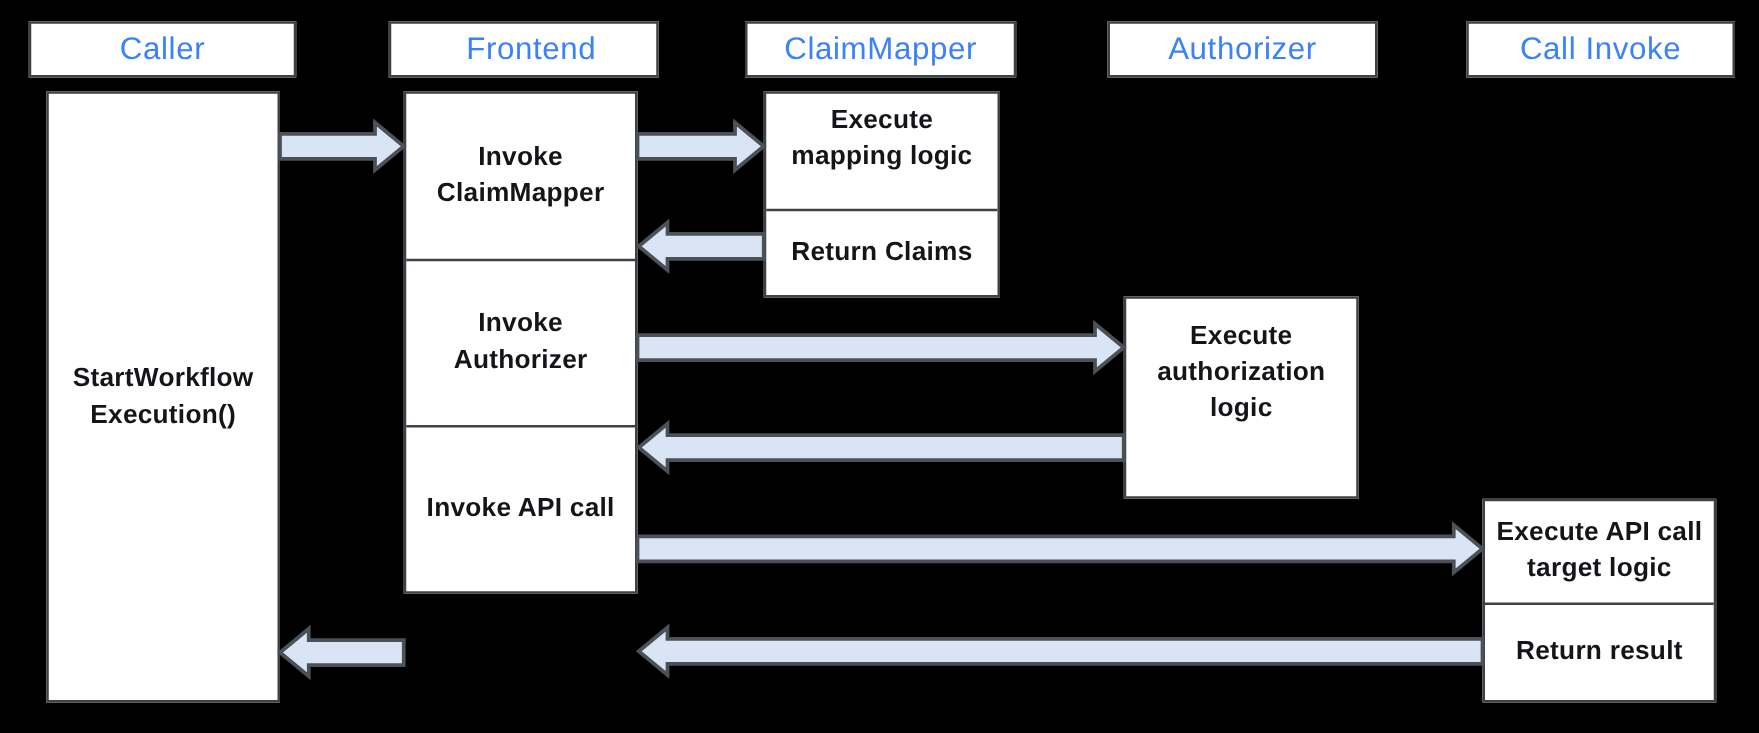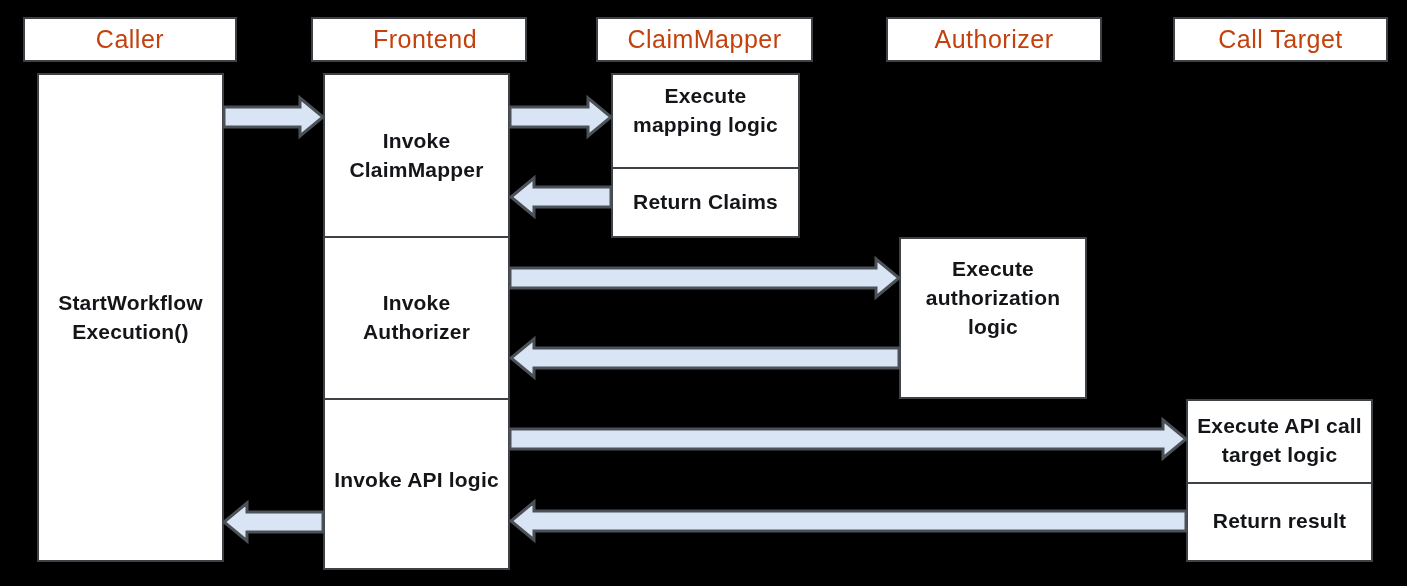--- a/index.html
+++ b/index.html
@@ -22,37 +22,37 @@
     position: absolute;
     top: 17px;
     height: 45px;
     background: #ffffff;
     border: 2px solid #3e4145;
     display: flex;
     align-items: center;
     justify-content: center;
     font-size: 25px;
     letter-spacing: 0.5px;
-    color: #c2410c;
+    color: #3b82f6;
   }
   .hdr-caller      { left: 23px;   width: 214px; }
   .hdr-frontend    { left: 311px;  width: 216px; padding-left: 12px; }
   .hdr-claimmapper { left: 596px;  width: 217px; }
   .hdr-authorizer  { left: 886px;  width: 216px; }
   .hdr-calltarget  { left: 1173px; width: 215px; }
 
   .activation {
     position: absolute;
     background: #ffffff;
     border: 2px solid #3e4145;
     display: flex;
     flex-direction: column;
   }
   .act-caller      { left: 37px;   top: 73px;  width: 187px; height: 489px; }
-  .act-frontend    { left: 323px;  top: 73px;  width: 187px; height: 497px; }
+  .act-frontend    { left: 323px;  top: 73px;  width: 187px; height: 402px; }
   .act-claimmapper { left: 611px;  top: 73px;  width: 189px; height: 165px; }
   .act-authorizer  { left: 899px;  top: 237px; width: 188px; height: 162px; }
   .act-calltarget  { left: 1186px; top: 399px; width: 187px; height: 163px; }
 
   .step {
     display: flex;
     align-items: center;
     justify-content: center;
     text-align: center;
     font-weight: bold;
@@ -97,34 +97,34 @@
   <div class="lane-header hdr-frontend">
     <span>Frontend</span>
   </div>
   <div class="lane-header hdr-claimmapper">
     <span>ClaimMapper</span>
   </div>
   <div class="lane-header hdr-authorizer">
     <span>Authorizer</span>
   </div>
   <div class="lane-header hdr-calltarget">
-    <span>Call Target</span>
+    <span>Call Invoke</span>
   </div>
 
   <div class="activation act-caller">
     <div class="step r-485">StartWorkflow
 Execution()</div>
   </div>
 
   <div class="activation act-frontend">
     <div class="step r-161">Invoke
 ClaimMapper</div>
     <div class="step r-162">Invoke
 Authorizer</div>
-    <div class="step r-162">Invoke API logic</div>
+    <div class="step r-162">Invoke API call</div>
   </div>
 
   <div class="activation act-claimmapper">
     <div class="step r-82">Execute
 mapping logic</div>
     <div class="step r-79">Return Claims</div>
   </div>
 
   <div class="activation act-authorizer">
     <div class="step r-79">Execute

